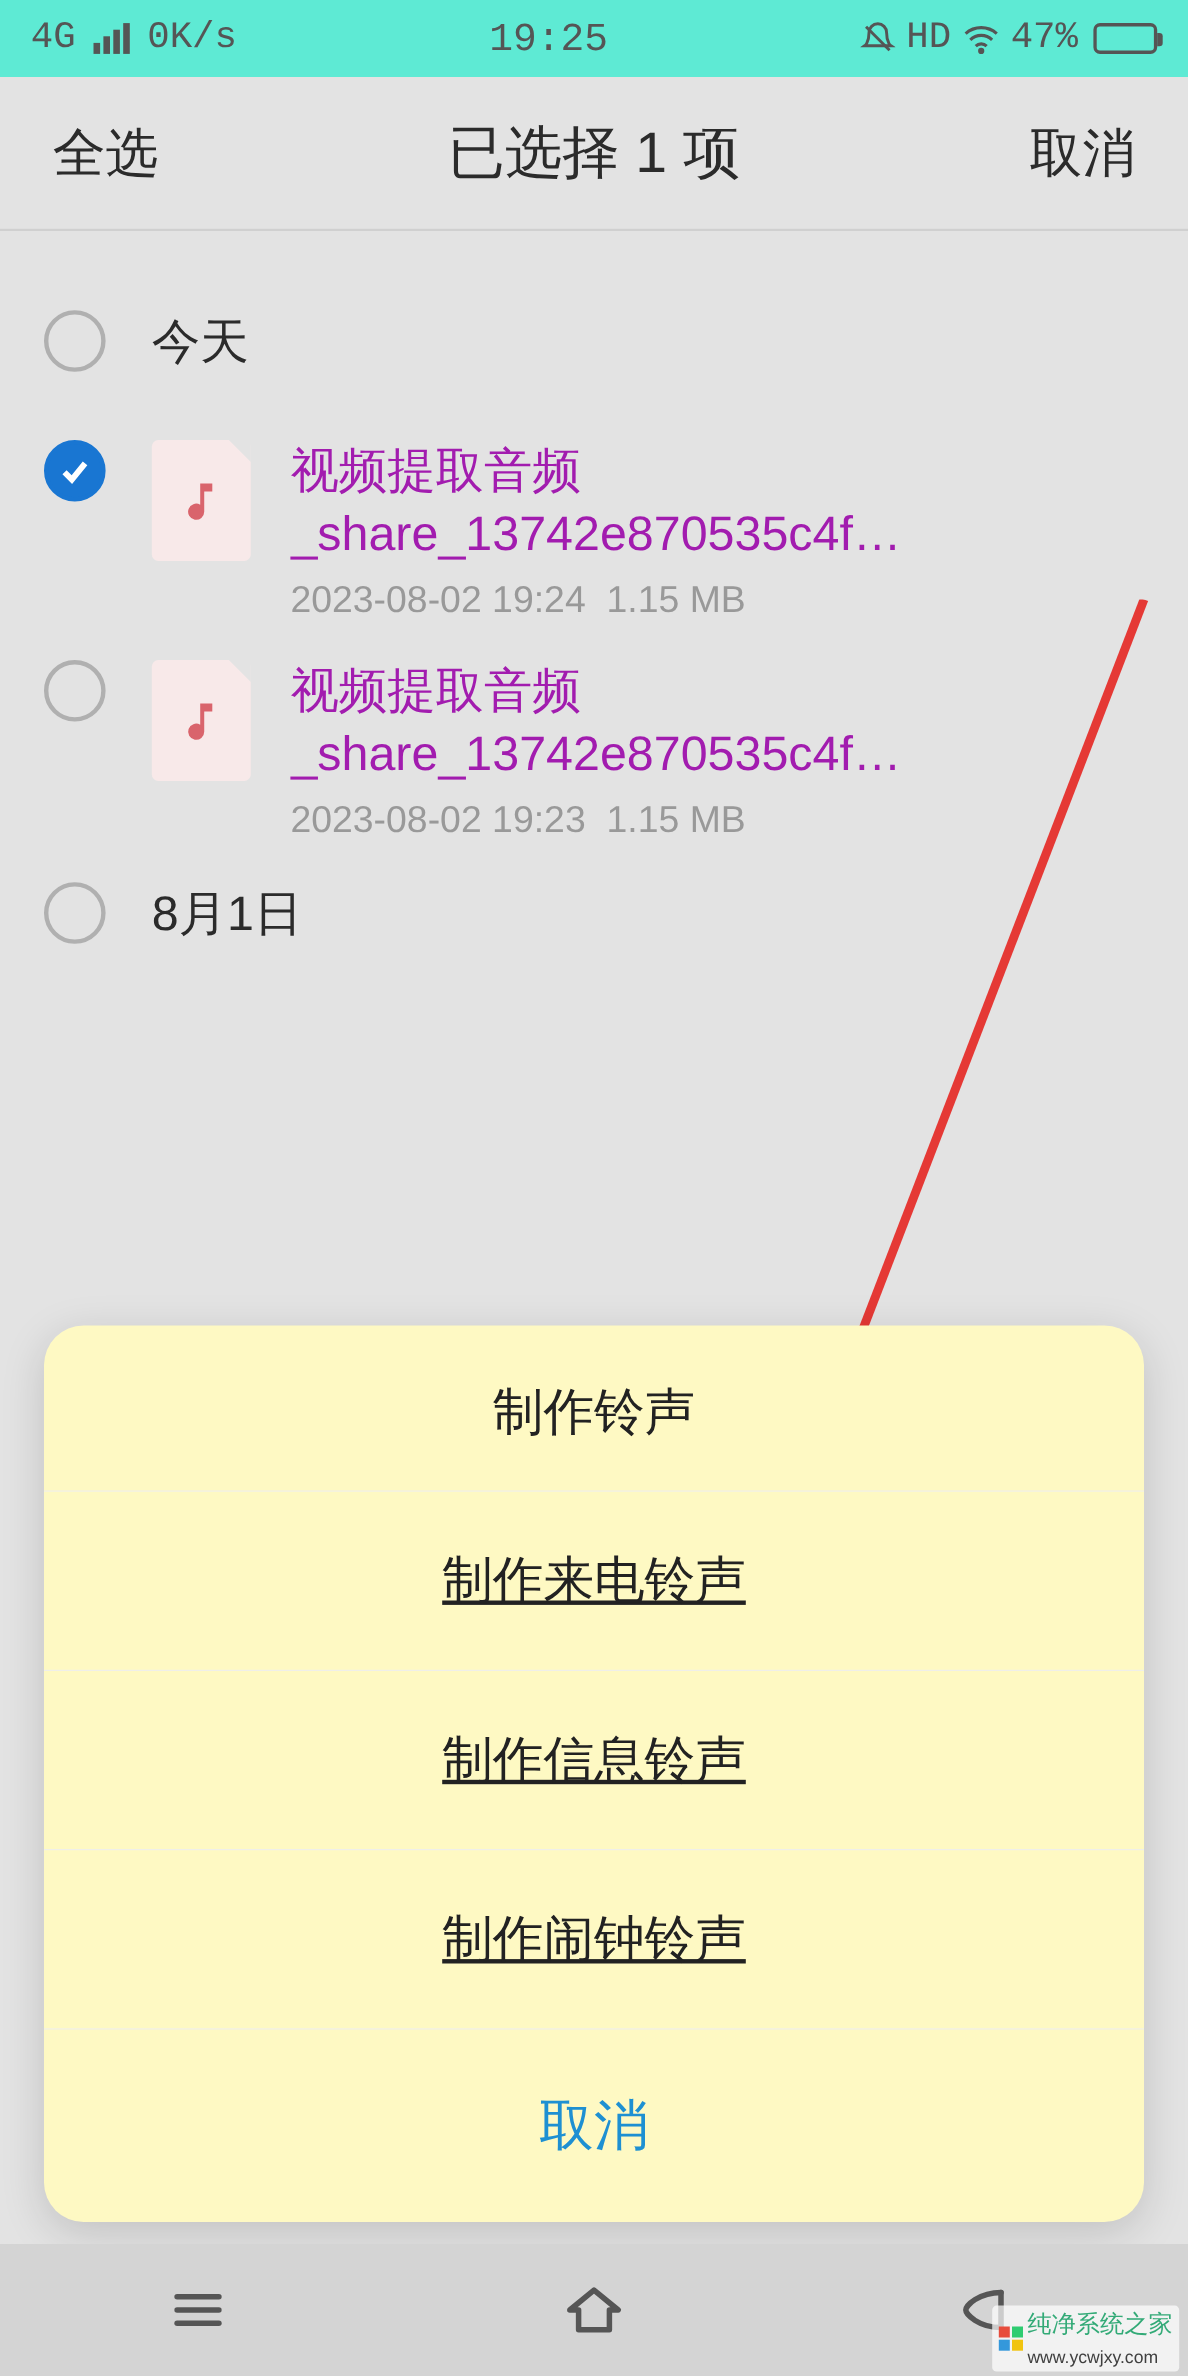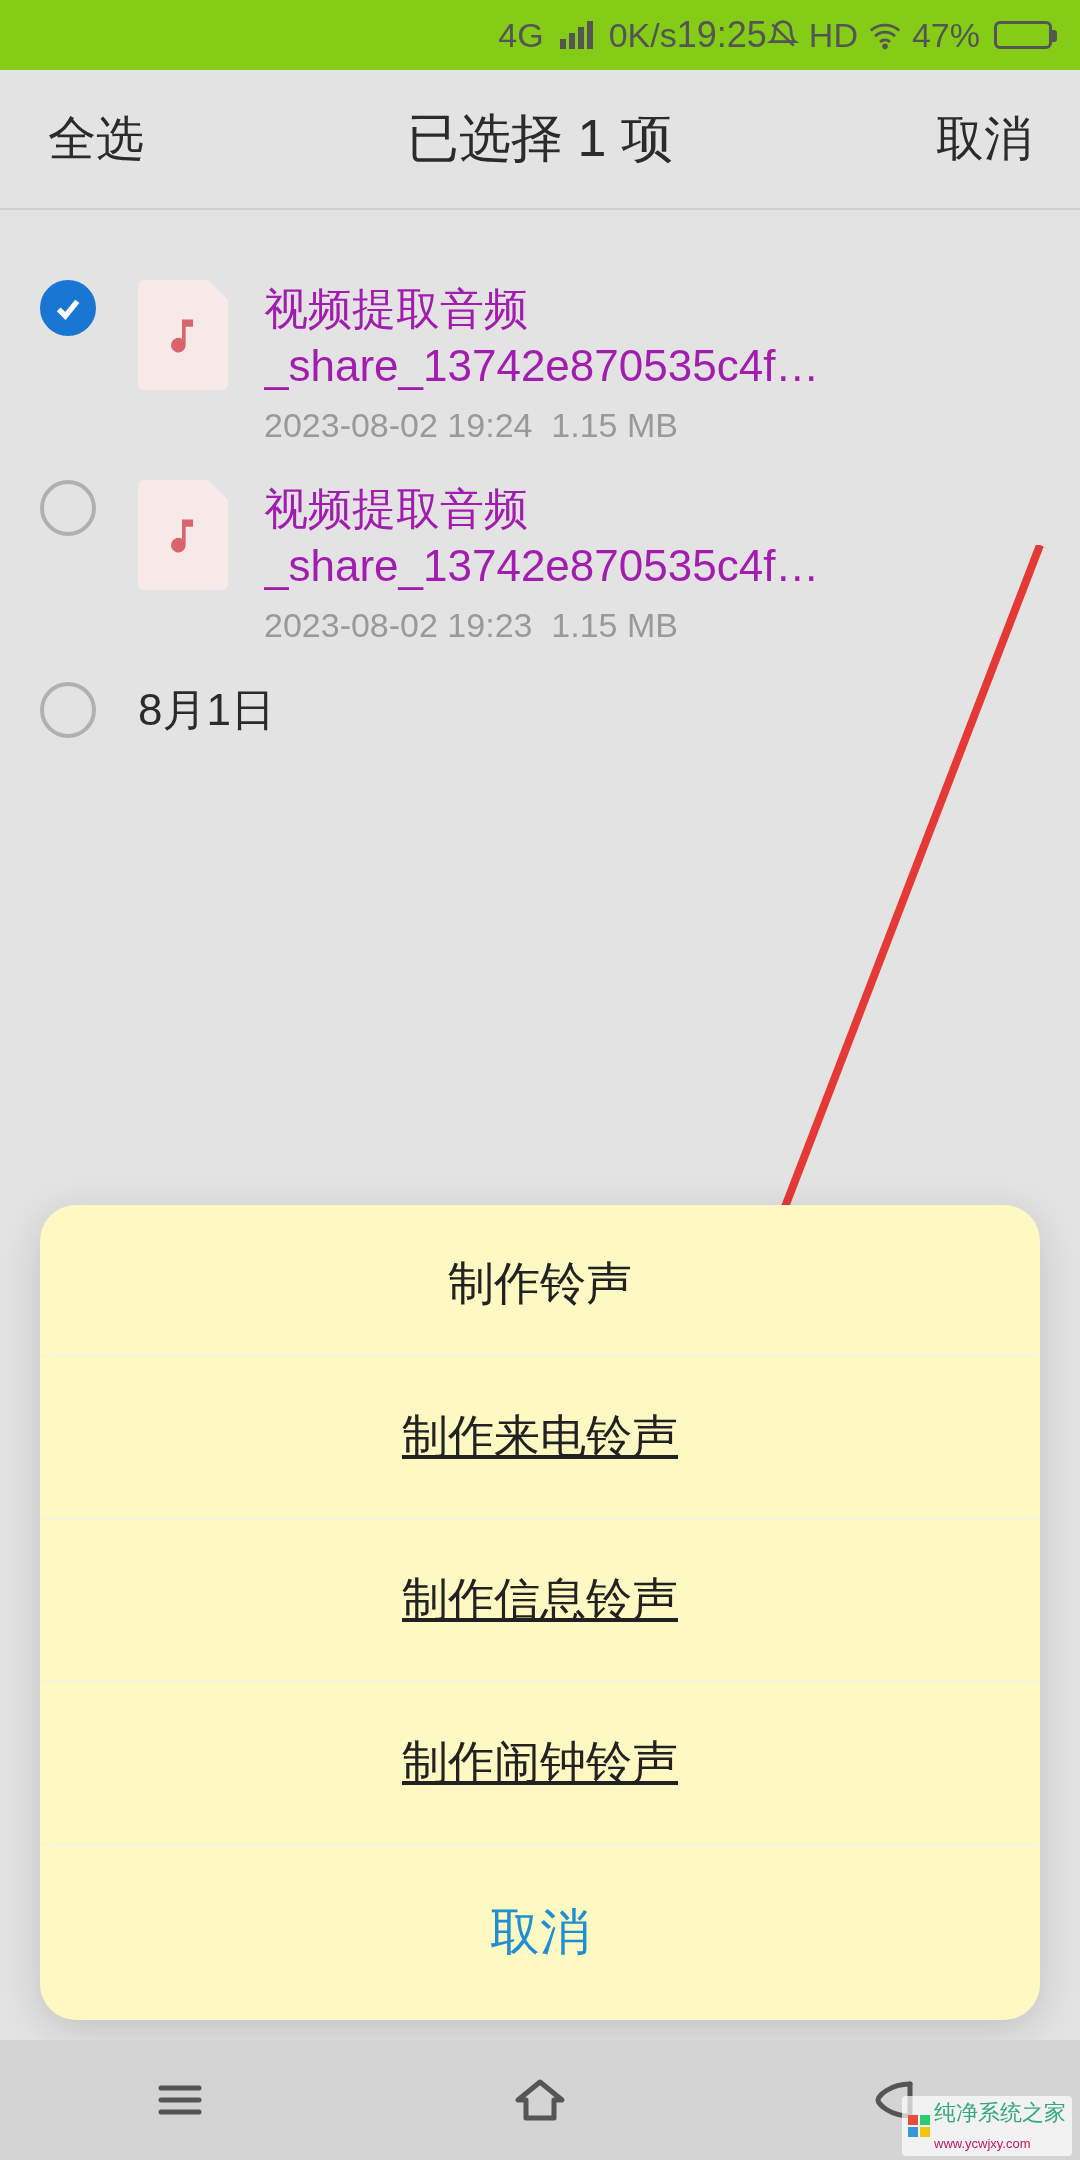--- a/index.html
+++ b/index.html
@@ -10,25 +10,26 @@
     background: #e3e3e3;
     position: relative;
     overflow: hidden;
   }
 
   
   .status-bar {
     height: 70px;
     display: flex;
     align-items: center;
-    justify-content: flex-end;
+    justify-content: space-between;
     padding: 0 28px;
     font-size: 34px;
     color: #555;
-    background: #84cc16;
+    background: #5eead4;
+    font-family: Liberation Mono, monospace;
   }
   .status-left, .status-right { display: flex; align-items: center; gap: 10px; }
   .status-center { font-size: 36px; color: #555; }
   .signal-bars { display: inline-flex; align-items: flex-end; gap: 3px; margin: 0 6px; }
   .signal-bars span { width: 6px; background: #555; }
   .signal-bars span:nth-child(1){height:10px}
   .signal-bars span:nth-child(2){height:16px}
   .signal-bars span:nth-child(3){height:22px}
   .signal-bars span:nth-child(4){height:28px}
   .battery-icon {
@@ -177,20 +178,26 @@
 </div>
 
 <div class="header">
   <div class="left">全选</div>
   <div class="center">已选择 1 项</div>
   <div class="right">取消</div>
 </div>
 
 <div class="list">
 
+  <div class="group-header">
+    <div class="check">
+      
+    </div>
+    <div class="group-label">今天</div>
+  </div>
 
   <div class="file-row">
     <div class="check checked">
       <svg width="32" height="32" viewBox="0 0 24 24" fill="none" stroke="#fff" stroke-width="4">
           <polyline points="5,13 10,18 19,7"></polyline>
         </svg>
     </div>
     <div class="file-icon">
       <svg width="44" height="44" viewBox="0 0 24 24" fill="#d9646c">
           <path d="M12 3v10.55A4 4 0 1 0 14 17V7h4V3h-6z"></path>
@@ -271,15 +278,15 @@
 
 <div class="watermark">
   <span class="wm-logo">
       <span></span>
       <span></span>
       <span></span>
       <span></span>
     </span>
   <span>
     <span>纯净系统之家</span><br>
-    <span style="font-size:13px;color:#be185d">www.ycwjxy.com</span>
+    <span style="font-size:16px;color:#404040">www.ycwjxy.com</span>
   </span>
 </div>
 
 </body></html>

